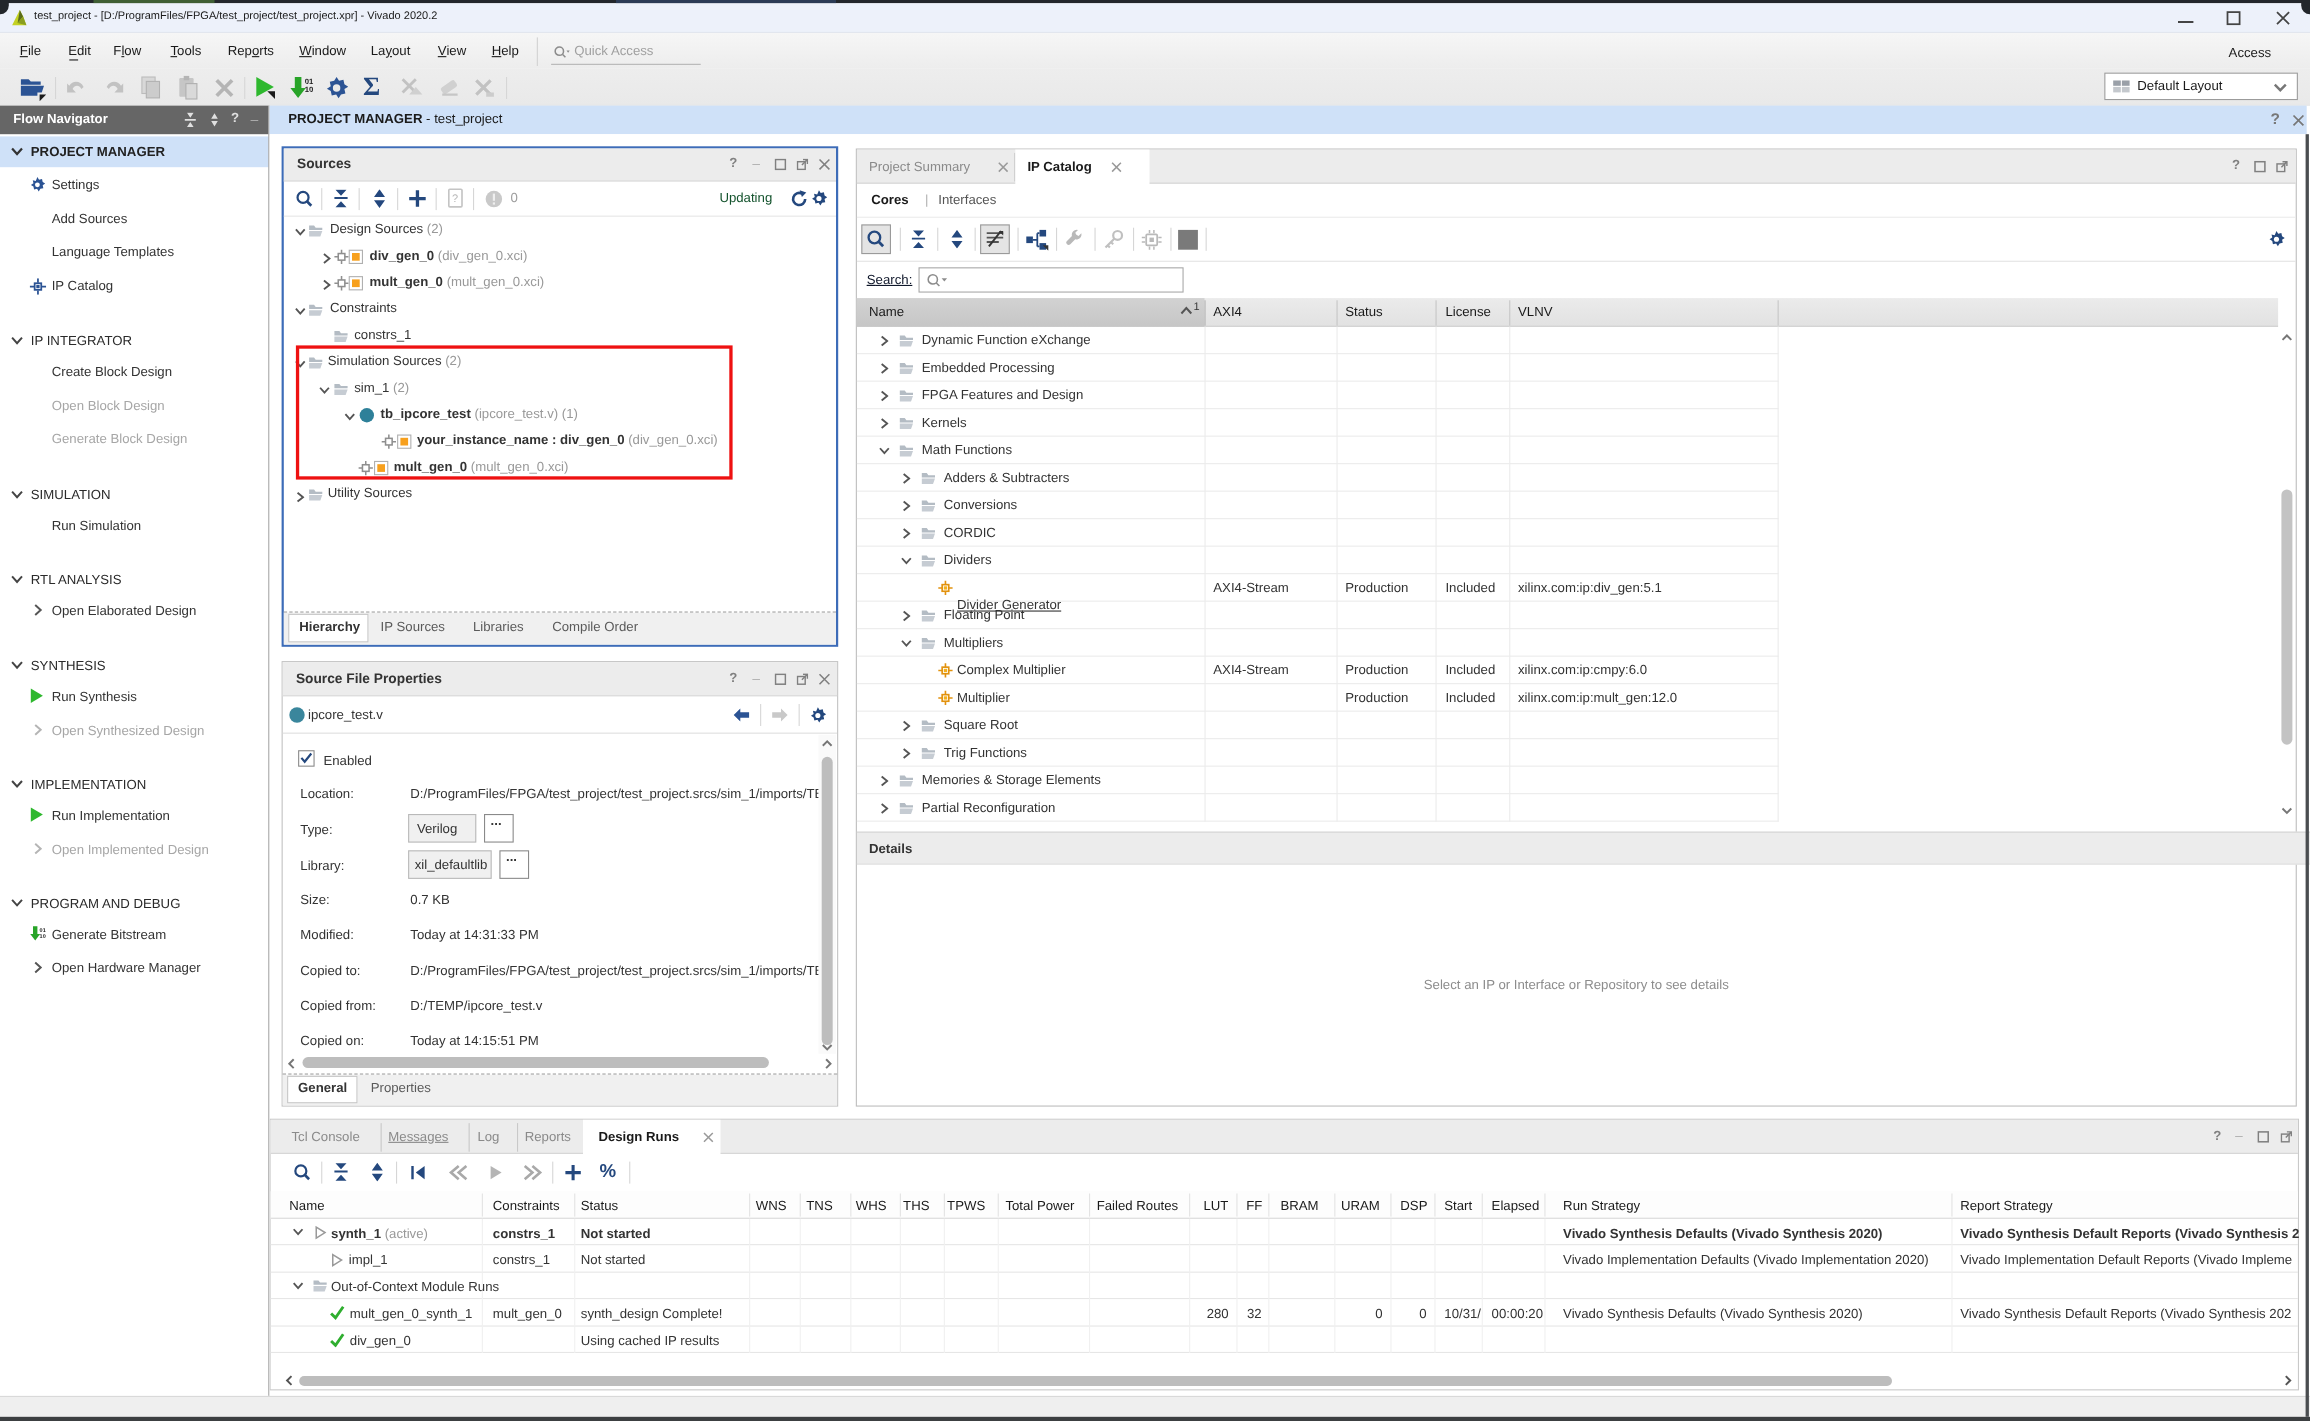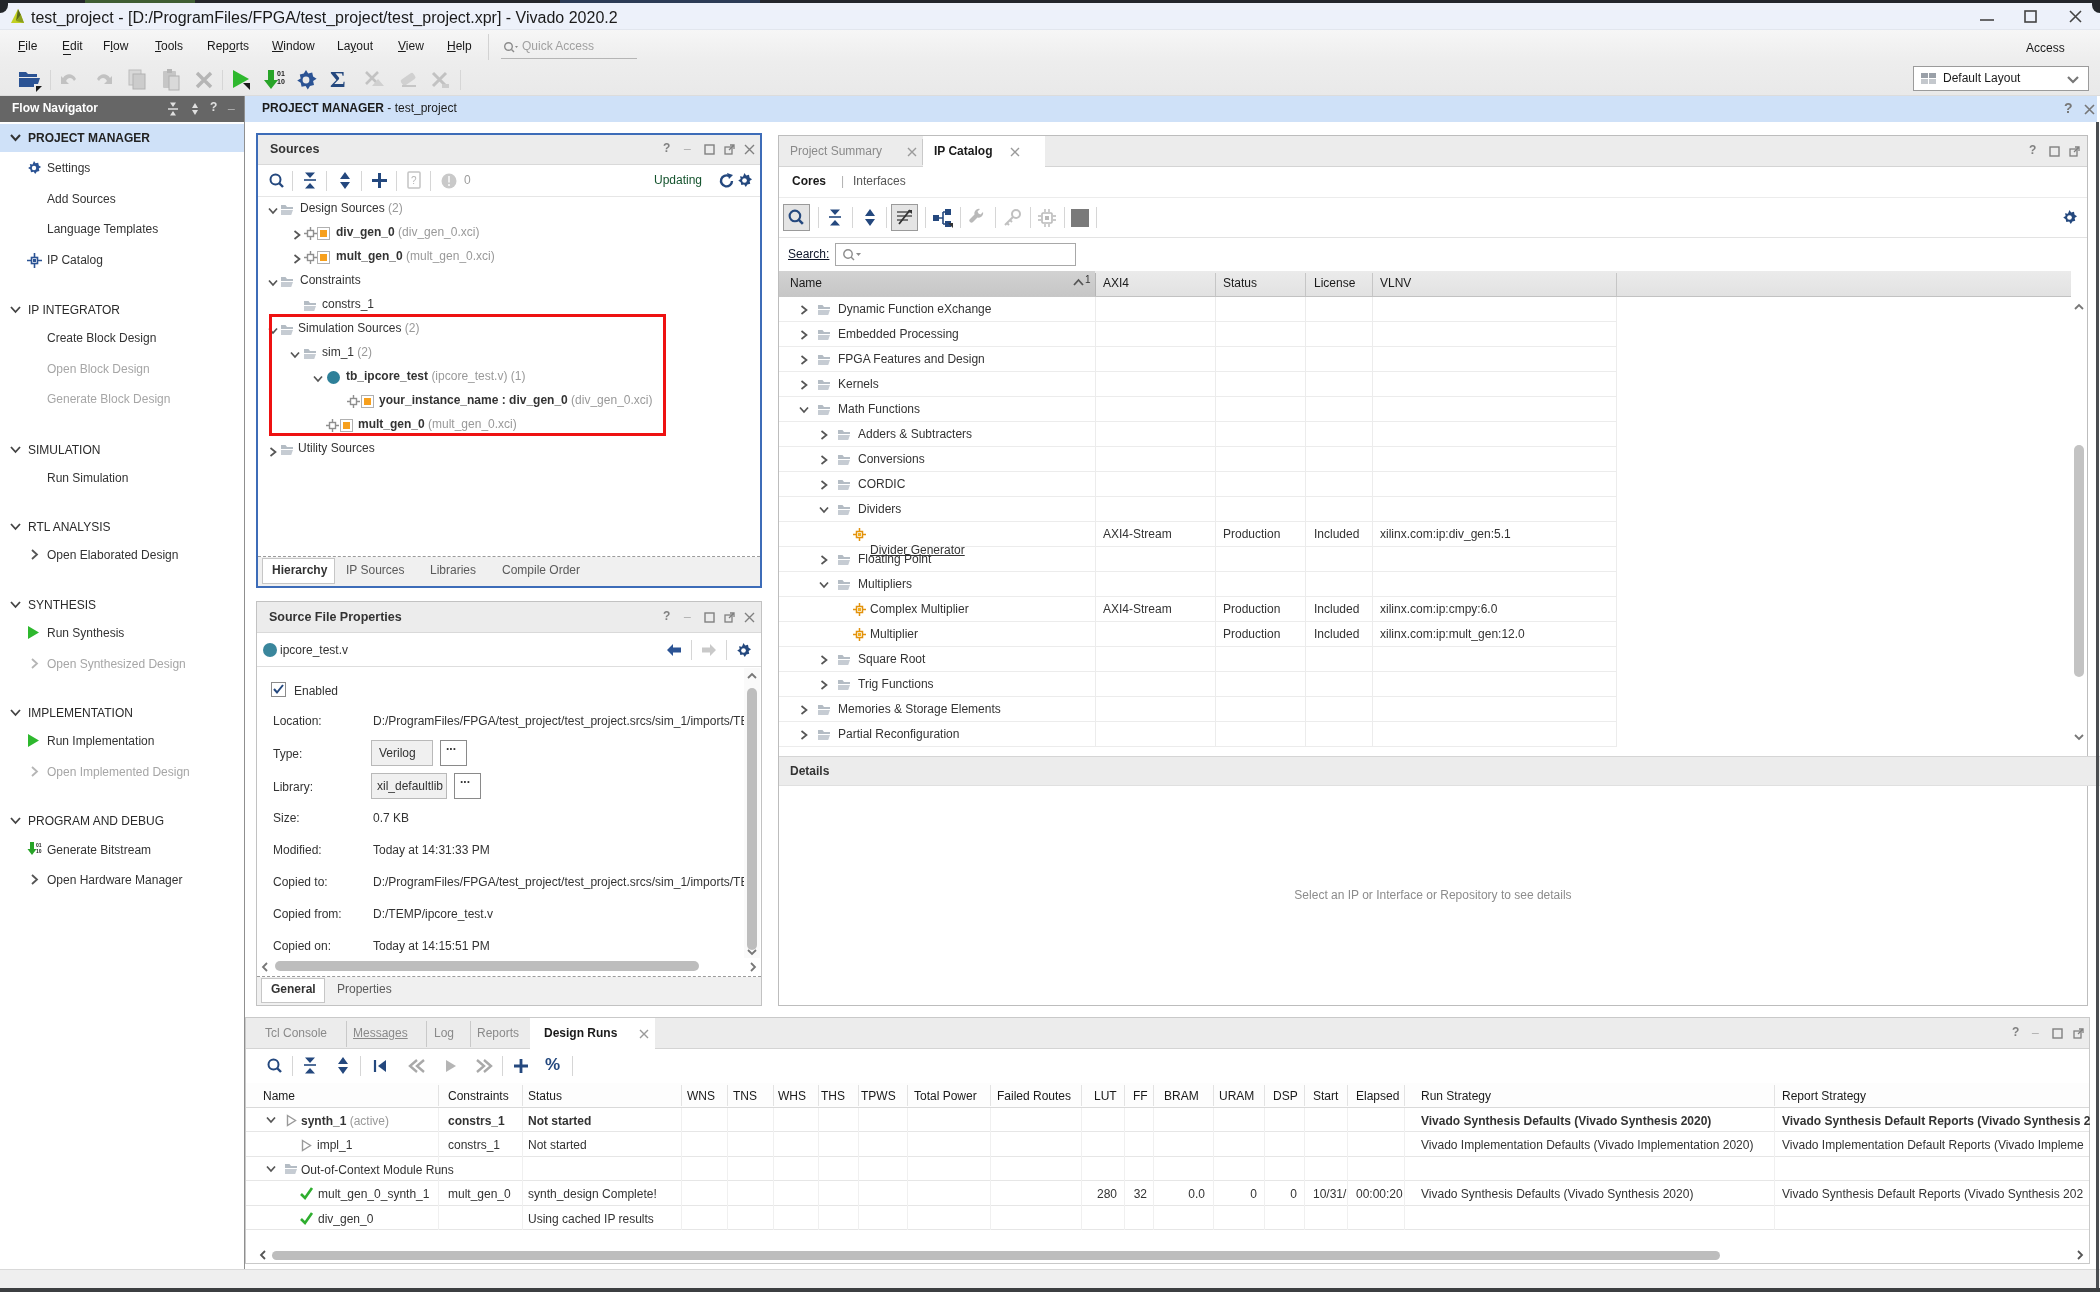--- a/index.html
+++ b/index.html
@@ -17,21 +17,21 @@
 <div class="abs" style="left:0;top:0;width:2100px;height:3px;background:#23262b;"></div>
 <div class="abs" style="left:85px;top:0;width:110px;height:3px;background:#3f5e34;"></div>
 <div class="abs" style="left:560px;top:0;width:200px;height:3px;background:#2c3b55;"></div>
 
 <div id="titlebar" class="abs" style="left:0;top:3px;width:2100px;height:27px;background:#edf1fa;border-bottom:1px solid #e2e6ee;">
   <svg class="abs" style="left:10px;top:4px;" width="16" height="18" viewBox="0 0 16 18">
     <path d="M1,16 L8,2 L11,8 L14,16 Z" fill="#c3d123"></path>
     <path d="M8,2 L11,8 L6,14 Z" fill="#5a6b1a"></path>
     <path d="M6,14 L11,8 L14,16 Z" fill="#8a9e1f"></path>
   </svg>
-  <div class="abs t13" style="left:31px;top:6px;font-size:16px;color:#1a1a1a;">test_project - [D:/ProgramFiles/FPGA/test_project/test_project.xpr] - Vivado 2020.2</div>
+  <div class="abs t13" style="left:31px;top:6px;font-size:10px;color:#1a1a1a;">test_project - [D:/ProgramFiles/FPGA/test_project/test_project.xpr] - Vivado 2020.2</div>
 
   <svg class="abs" style="left:1978px;top:5px;" width="112" height="18" viewBox="0 0 112 18">
     <path d="M2,12 L16,12" stroke="#444" stroke-width="1.6" fill="none"></path>
     <rect x="47" y="3" width="11" height="11" fill="none" stroke="#444" stroke-width="1.6"></rect>
     <path d="M92,3 L103,14 M103,3 L92,14" stroke="#444" stroke-width="1.6" fill="none"></path>
   </svg>
 </div>
 
 <div id="menubar" class="abs" style="left:0;top:30px;width:2100px;height:32px;background:linear-gradient(#f6f6f6,#ededed);">
   <div class="abs t13" style="left:18px;top:9px;color:#1a1a1a;"><u>F</u>ile</div>
@@ -1043,21 +1043,20 @@
     </svg>
   <div class="abs t13" style="left:55px;top:145px;">Out-of-Context Module Runs</div>
   <svg class="abs" style="left:53px;top:168px;" width="15" height="14" viewBox="0 0 15 14">
       <path d="M2,8 L6,12 L13,2" stroke="#2fae2f" stroke-width="2.6" fill="none"></path>
     </svg>
   <div class="abs t13" style="left:72px;top:169px;">mult_gen_0_synth_1</div>
   <div class="abs t13" style="left:202px;top:169px;">mult_gen_0</div>
   <div class="abs t13" style="left:282px;top:169px;">synth_design Complete!</div>
   <div class="abs t13" style="left:0px;top:169px;width:871px;text-align:right;">280</div>
   <div class="abs t13" style="left:0px;top:169px;width:901px;text-align:right;">32</div>
-  <div class="abs t13" style="left:0px;top:169px;width:959px;text-align:right;">0.0</div>
   <div class="abs t13" style="left:0px;top:169px;width:1011px;text-align:right;">0</div>
   <div class="abs t13" style="left:0px;top:169px;width:1051px;text-align:right;">0</div>
   <div class="abs t13" style="left:1067px;top:169px;">10/31/</div>
   <div class="abs t13" style="left:1110px;top:169px;">00:00:20</div>
   <div class="abs t13" style="left:1175px;top:169px;">Vivado Synthesis Defaults (Vivado Synthesis 2020)</div>
   <div class="abs t13" style="left:1536px;top:169px;">Vivado Synthesis Default Reports (Vivado Synthesis 202</div>
   <svg class="abs" style="left:53px;top:193px;" width="15" height="14" viewBox="0 0 15 14">
       <path d="M2,8 L6,12 L13,2" stroke="#2fae2f" stroke-width="2.6" fill="none"></path>
     </svg>
   <div class="abs t13" style="left:72px;top:194px;">div_gen_0</div>

